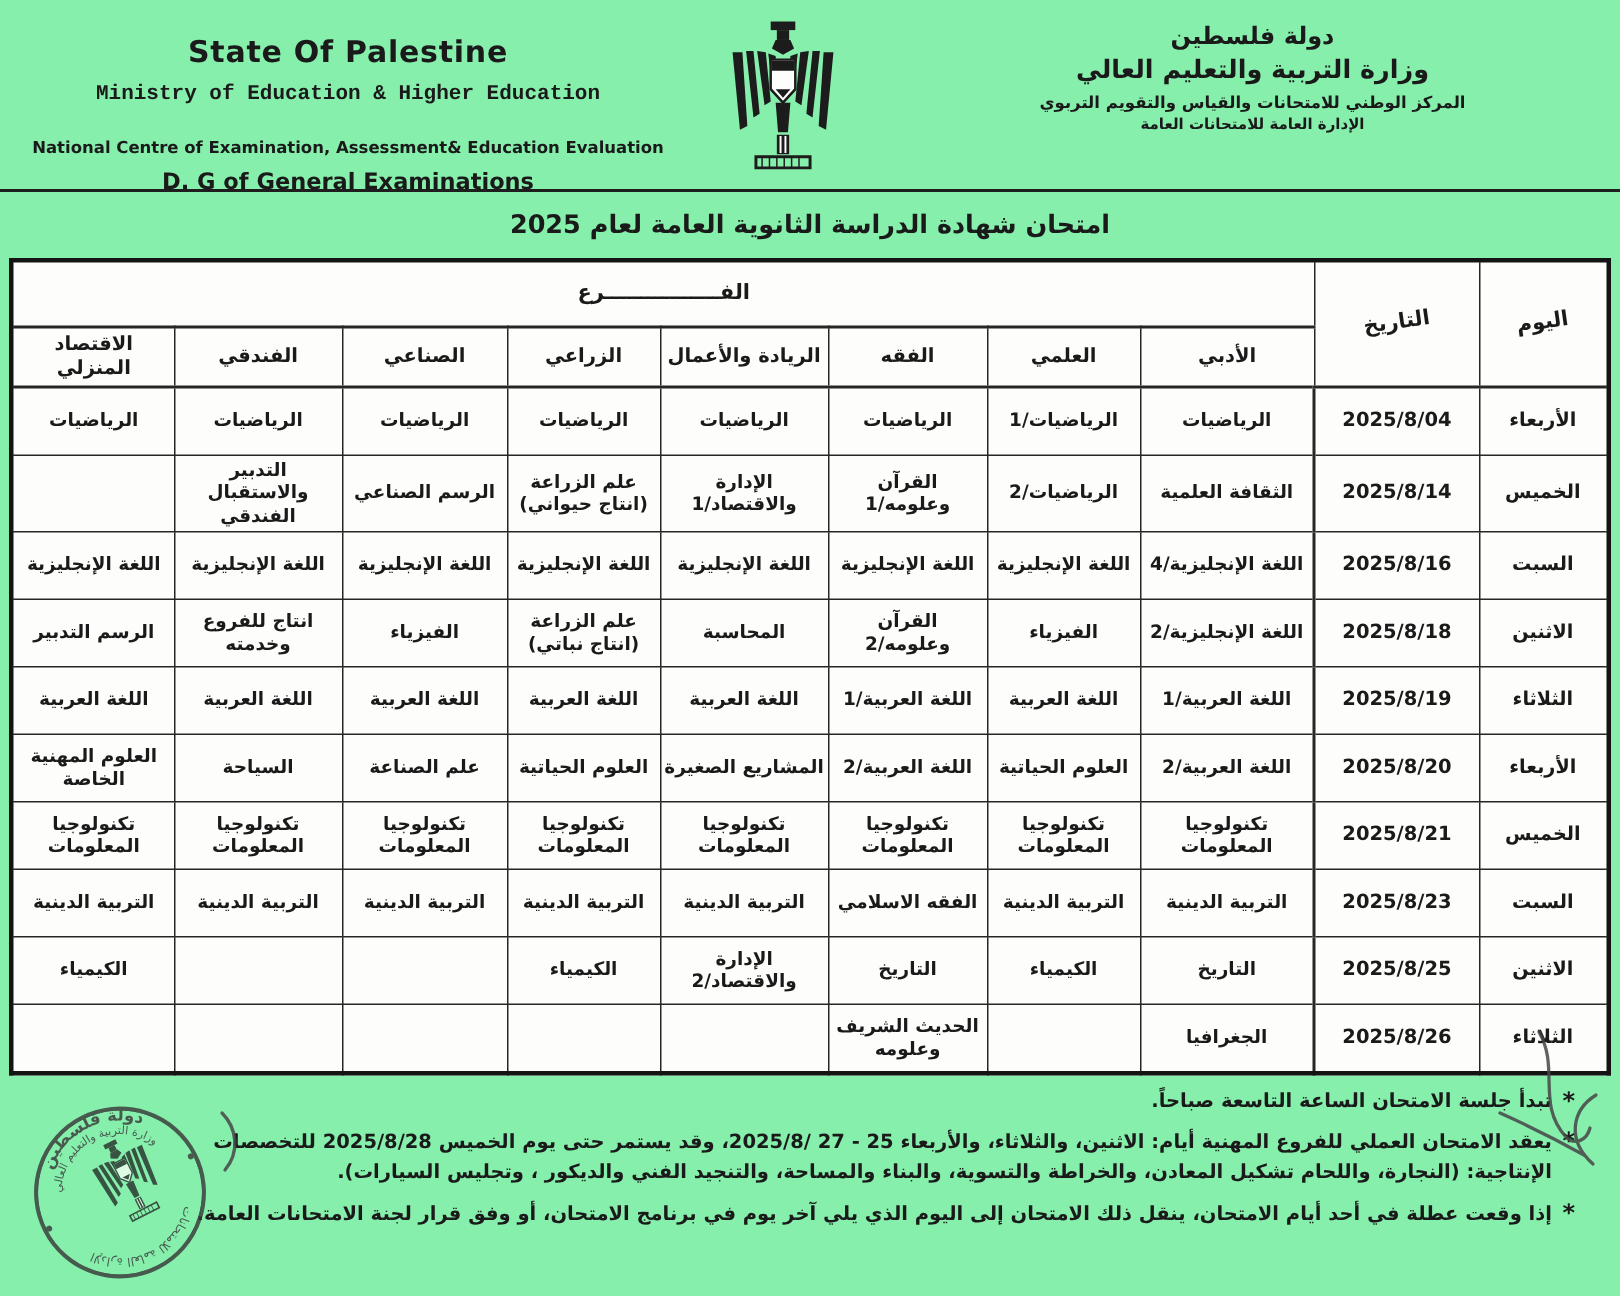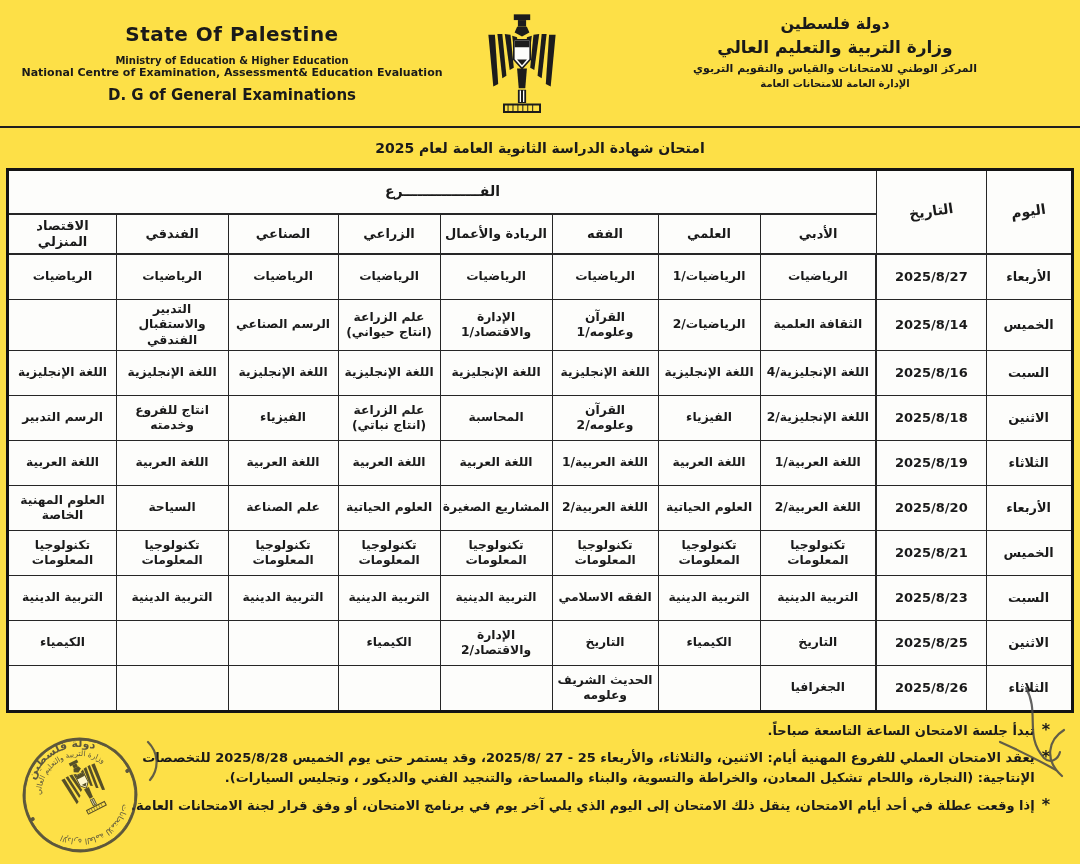--- a/index.html
+++ b/index.html
@@ -1,37 +1,37 @@
 <!DOCTYPE html>
 <html lang="ar"><head>
 <meta charset="utf-8">
 <style>
   html,body{margin:0;padding:0;background:#e8e8e6;}
   .page{
     position:relative;width:1080px;height:864px;margin:0 auto;
-    background:#fde047;color:#1a1a1a;overflow:hidden;
+    background:#86efac;color:#1a1a1a;overflow:hidden;
     font-family:"DejaVu Sans","Liberation Sans",sans-serif;
   }
   
   .hdr{position:relative;height:128px;}
   .hdr-en{position:absolute;left:12px;top:22px;width:440px;text-align:center;font-weight:bold;}
   .hdr-en .l1{font-size:20px;letter-spacing:.5px;}
-  .hdr-en .l2{font-size:10px;margin-top:9px;}
-  .hdr-en .l3{font-size:11px;margin-top:0;}
+  .hdr-en .l2{font-size:14px;margin-top:9px;font-family:Liberation Mono, monospace;}
+  .hdr-en .l3{font-size:11px;margin-top:21px;}
   .hdr-en .l4{font-size:15px;margin-top:7px;}
   .hdr-ar{position:absolute;right:30px;top:14px;width:430px;text-align:center;font-weight:bold;direction:rtl;}
   .hdr-ar .l1{font-size:16px;}
   .hdr-ar .l2{font-size:17px;margin-top:4px;}
   .hdr-ar .l3{font-size:11px;margin-top:5px;}
   .hdr-ar .l4{font-size:10px;margin-top:3px;}
   .emblem{position:absolute;left:481px;top:10px;width:82px;height:112px;}
   .hdr-rule{position:absolute;left:0;right:0;top:126px;height:2px;background:#1e1e1e;}
   
   .title{direction:rtl;text-align:center;font-weight:bold;margin-top:12px;}
-  .title .t1{font-size:14px;}
+  .title .t1{font-size:17px;}
   .title .t2{font-size:14.5px;margin-top:10px;}
   
   table.sched{
     direction:rtl;border-collapse:collapse;table-layout:fixed;
     width:1064px;margin:12px auto 0 auto;
     border:3px solid #141414;background:#fdfdfb;
   }
   .sched th,.sched td{
     border:1px solid #262626;font-weight:bold;text-align:center;vertical-align:middle;
     padding:2px 2px;line-height:1.25;overflow:hidden;
@@ -140,21 +140,21 @@
           <th>الريادة والأعمال</th>
           <th>الزراعي</th>
           <th>الصناعي</th>
           <th>الفندقي</th>
           <th>الاقتصاد المنزلي</th>
         </tr>
     </thead>
     <tbody>
         <tr>
           <td class="day">الأربعاء</td>
-          <td class="date">2025/8/27</td>
+          <td class="date">2025/8/04</td>
           <td class="subj">الرياضيات</td>
           <td class="subj">الرياضيات/1</td>
           <td class="subj">الرياضيات</td>
           <td class="subj">الرياضيات</td>
           <td class="subj">الرياضيات</td>
           <td class="subj">الرياضيات</td>
           <td class="subj">الرياضيات</td>
           <td class="subj">الرياضيات</td>
         </tr>
         <tr>

